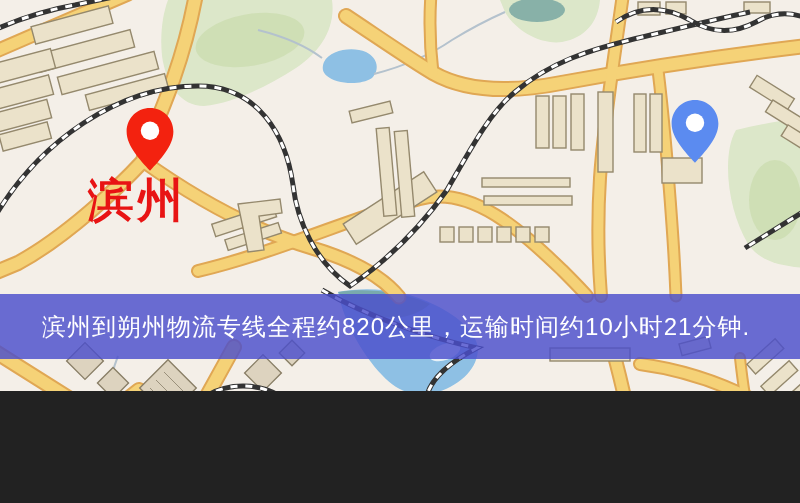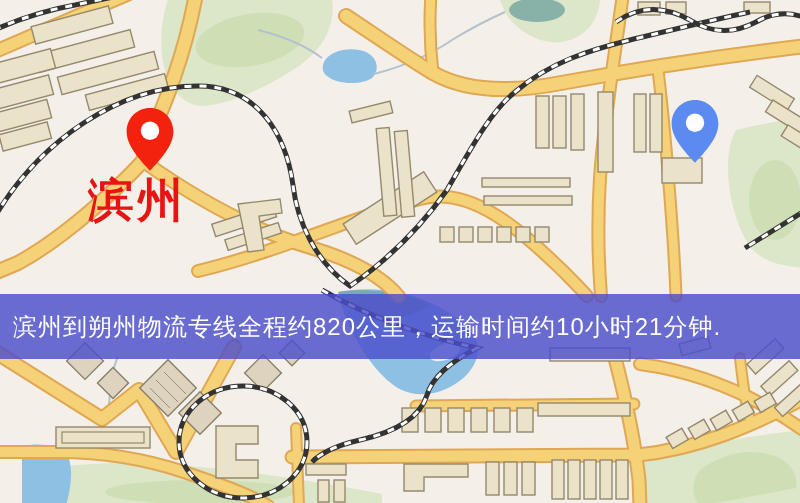--- a/index.html
+++ b/index.html
@@ -1,16 +1,16 @@
 <!DOCTYPE html>
 <html style="--map-background: #f4efe8; --road-fill: #f6d273; --road-casing: #e2a750; --building-fill: #ebe2c9; --building-stroke: #95896c; --park: #dce7c8; --park-dark: #cdddb0; --water: #8cc0e6; --railway-dark: #333333; --railway-light: #ffffff; --origin-pin: #f3220f; --origin-label: #e81414; --dest-pin: #5b8bf0; --dest-label: #2b2fd4; --banner-bg-rgba: rgba(74,78,204,0.82); --banner-text: #ffffff;"><head>
 <meta charset="utf-8">
 <style>
   html,body{margin:0;padding:0;background:#222;}
-  .stage{position:relative;width:800px;height:503px;overflow:hidden;
+  .stage{position:relative;width:800px;height:391px;overflow:hidden;
          font-family:"Liberation Sans","DejaVu Sans",sans-serif;background:var(--map-background,#f4efe8);}
   .map-art{position:absolute;inset:0;filter:blur(.6px) saturate(.96);}
   svg{display:block;}
   
   .park{fill:var(--park,#dce7c8);stroke:none;}
   .park-dk{fill:var(--park-dark,#cdddb0);opacity:.85;}
   .water{fill:var(--water,#8cc0e6);}
   .water-teal{fill:#72a4a0;opacity:.8;}
   .stream{fill:none;stroke:#b4c2ce;stroke-width:2;}
   .road-c{fill:none;stroke:var(--road-casing,#e2a750);stroke-linecap:round;stroke-linejoin:round;}
@@ -23,21 +23,21 @@
   
   .pin{position:absolute;width:54px;height:64px;filter:blur(.3px);}
   .pin svg{width:100%;height:100%;}
   .city-label{position:absolute;font-size:46px;font-weight:700;letter-spacing:3px;
               line-height:1;white-space:nowrap;filter:blur(.3px);}
   .label-origin{color:var(--origin-label,#e81414);}
   .label-dest{color:var(--dest-label,#2b2fd4);}
   .banner{position:absolute;left:0;top:294px;width:800px;height:65px;
           background:var(--banner-bg-rgba,rgba(74,78,204,.82));display:flex;align-items:center;}
   .banner span{color:var(--banner-text,#ffffff);font-size:24px;letter-spacing:1px;
-               padding-left:13px;white-space:nowrap;}
+               padding-left:42px;white-space:nowrap;}
 </style>
 </head>
 <body>
 
 <div class="stage">
 
   <div class="map-art">
     <svg width="800" height="503" viewBox="0 0 800 503">
       <defs>
         <path id="rdA" d="M-6 52 L128 -6"></path>

